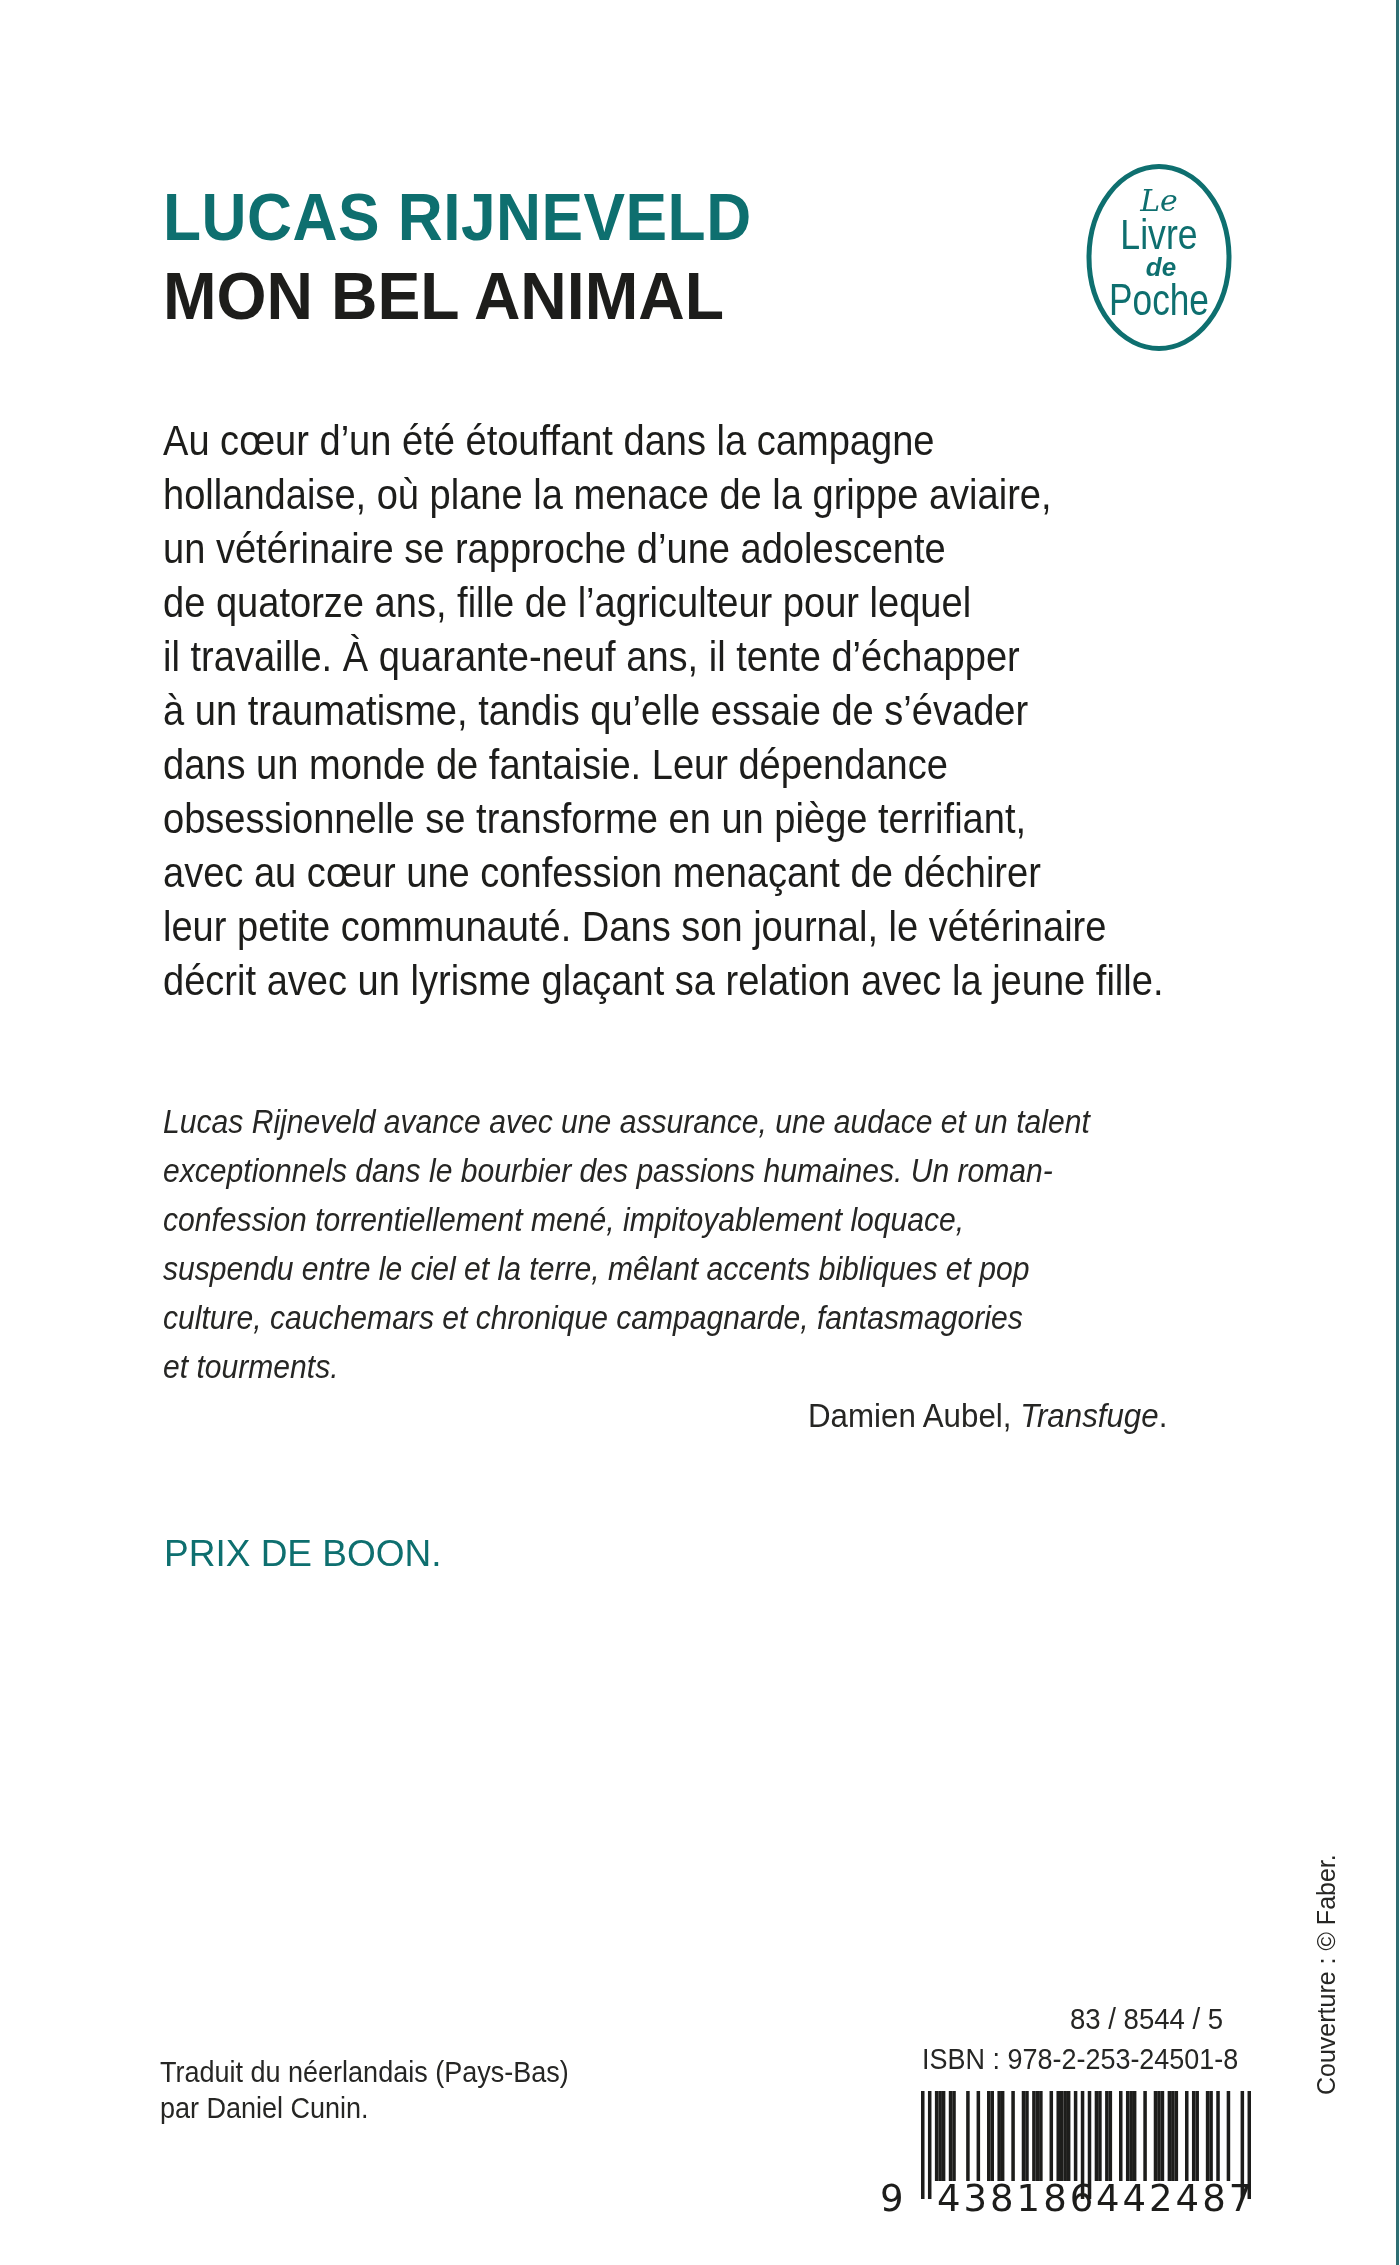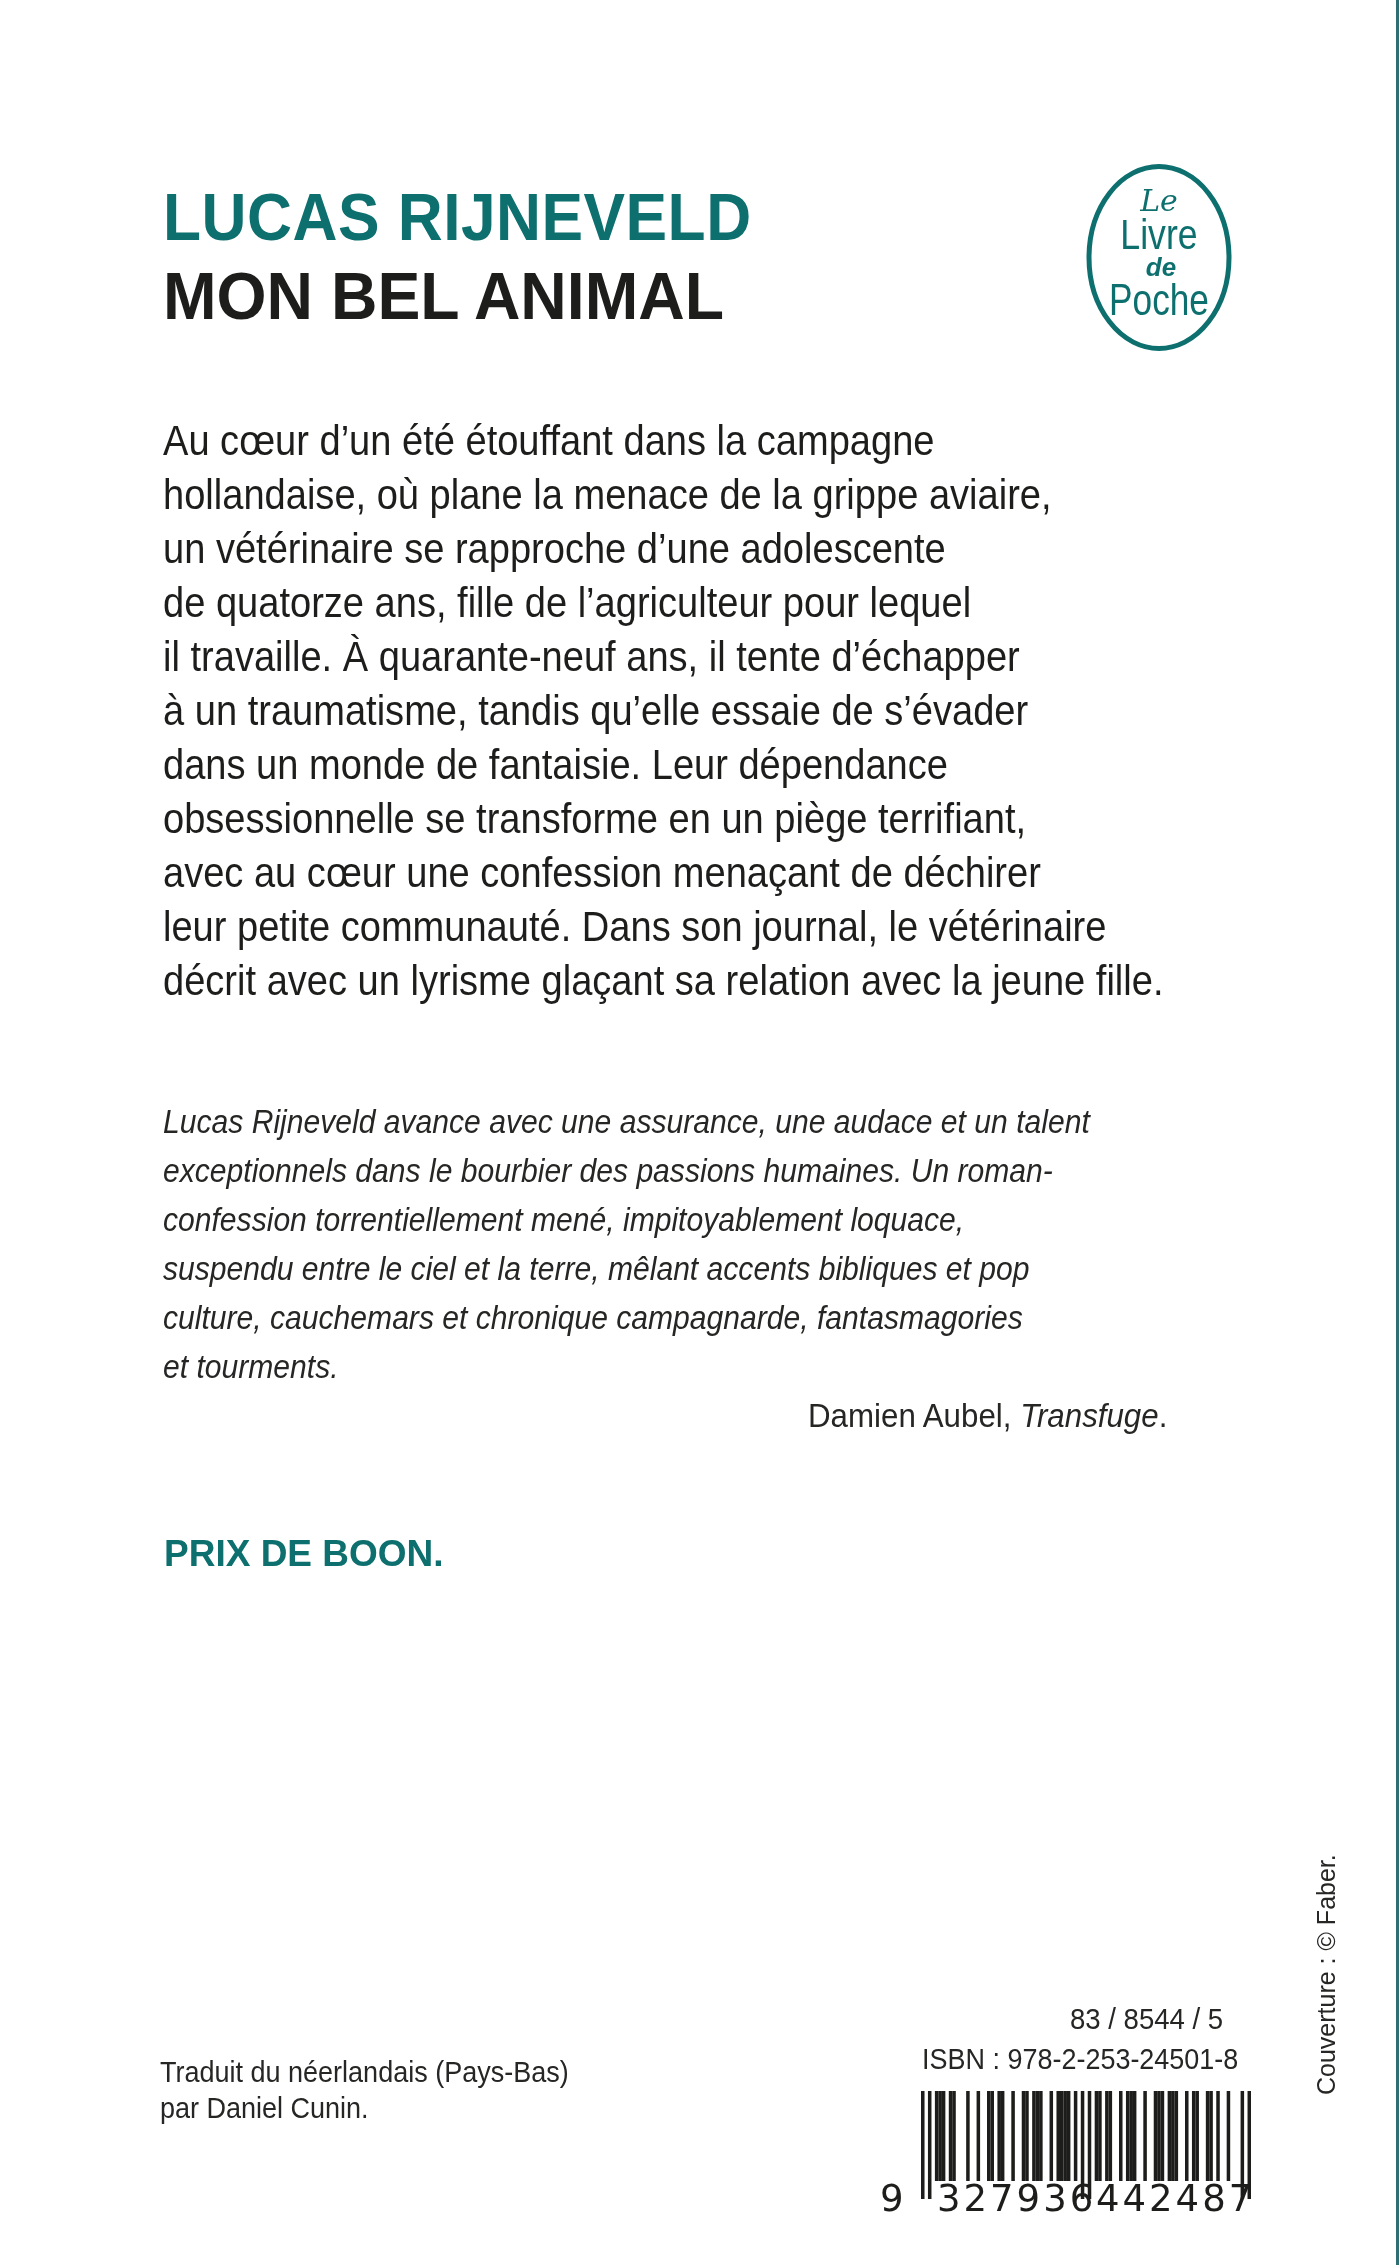--- a/index.html
+++ b/index.html
@@ -13,21 +13,21 @@
 
   .author { left:163px; top:178px; font-size:67px; font-weight:bold; color:var(--teal); letter-spacing:0.5px; }
   .title  { left:163px; top:257px; font-size:67px; font-weight:bold; color:#1d1d1b; }
 
   .logo { position:absolute; left:1085px; top:163px; width:148px; height:189px; }
 
   .body-line { font-size:43px; line-height:54px; color:#1d1d1b; }
   .quote-line { font-size:34px; line-height:49px; font-style:italic; color:#262624; }
   .attrib { font-size:34px; color:#262624; }
   .attrib i { font-style:italic; }
-  .prize { left:164px; top:1533px; font-size:37px; font-weight:bold; color:var(--teal); }
+  .prize { left:164px; top:1533px; font-size:37px; font-weight:normal; color:var(--teal); }
   .translator { font-size:30px; line-height:36px; color:#262624; }
   .codes { font-size:29px; color:#262624; text-align:right; }
   .cover-credit { position:absolute; left:1312px; top:2095px; font-size:25px; color:#262624;
                   transform:rotate(-90deg); transform-origin:0 0; white-space:nowrap; }
   .barcode { position:absolute; left:921px; top:2091px; width:330px; height:130px; }
   .digits { position:absolute; font-family:"DejaVu Sans", sans-serif; font-size:37px; color:#1d1d1b; top:2177px; }
 </style>
 </head>
 <body>
 
@@ -123,16 +123,16 @@
     <rect x="270.95" y="0" width="3.52" height="90" fill="#1d1d1b"></rect>
     <rect x="274.42" y="0" width="3.52" height="90" fill="#1d1d1b"></rect>
     <rect x="284.84" y="0" width="3.52" height="90" fill="#1d1d1b"></rect>
     <rect x="288.32" y="0" width="3.52" height="90" fill="#1d1d1b"></rect>
     <rect x="295.26" y="0" width="3.52" height="90" fill="#1d1d1b"></rect>
     <rect x="305.68" y="0" width="3.52" height="90" fill="#1d1d1b"></rect>
     <rect x="319.58" y="0" width="3.52" height="108" fill="#1d1d1b"></rect>
     <rect x="326.53" y="0" width="3.52" height="108" fill="#1d1d1b"></rect>
   </svg>
 <div class="digits" style="left:880px;">9</div>
-<div class="digits" style="left:937px; letter-spacing:3px;">327936</div>
+<div class="digits" style="left:937px; letter-spacing:3px;">438186</div>
 <div class="digits" style="left:1096px; letter-spacing:3px;">442487</div>
 
 <div class="cover-credit">Couverture : © Faber.</div>
 
 </body></html>

